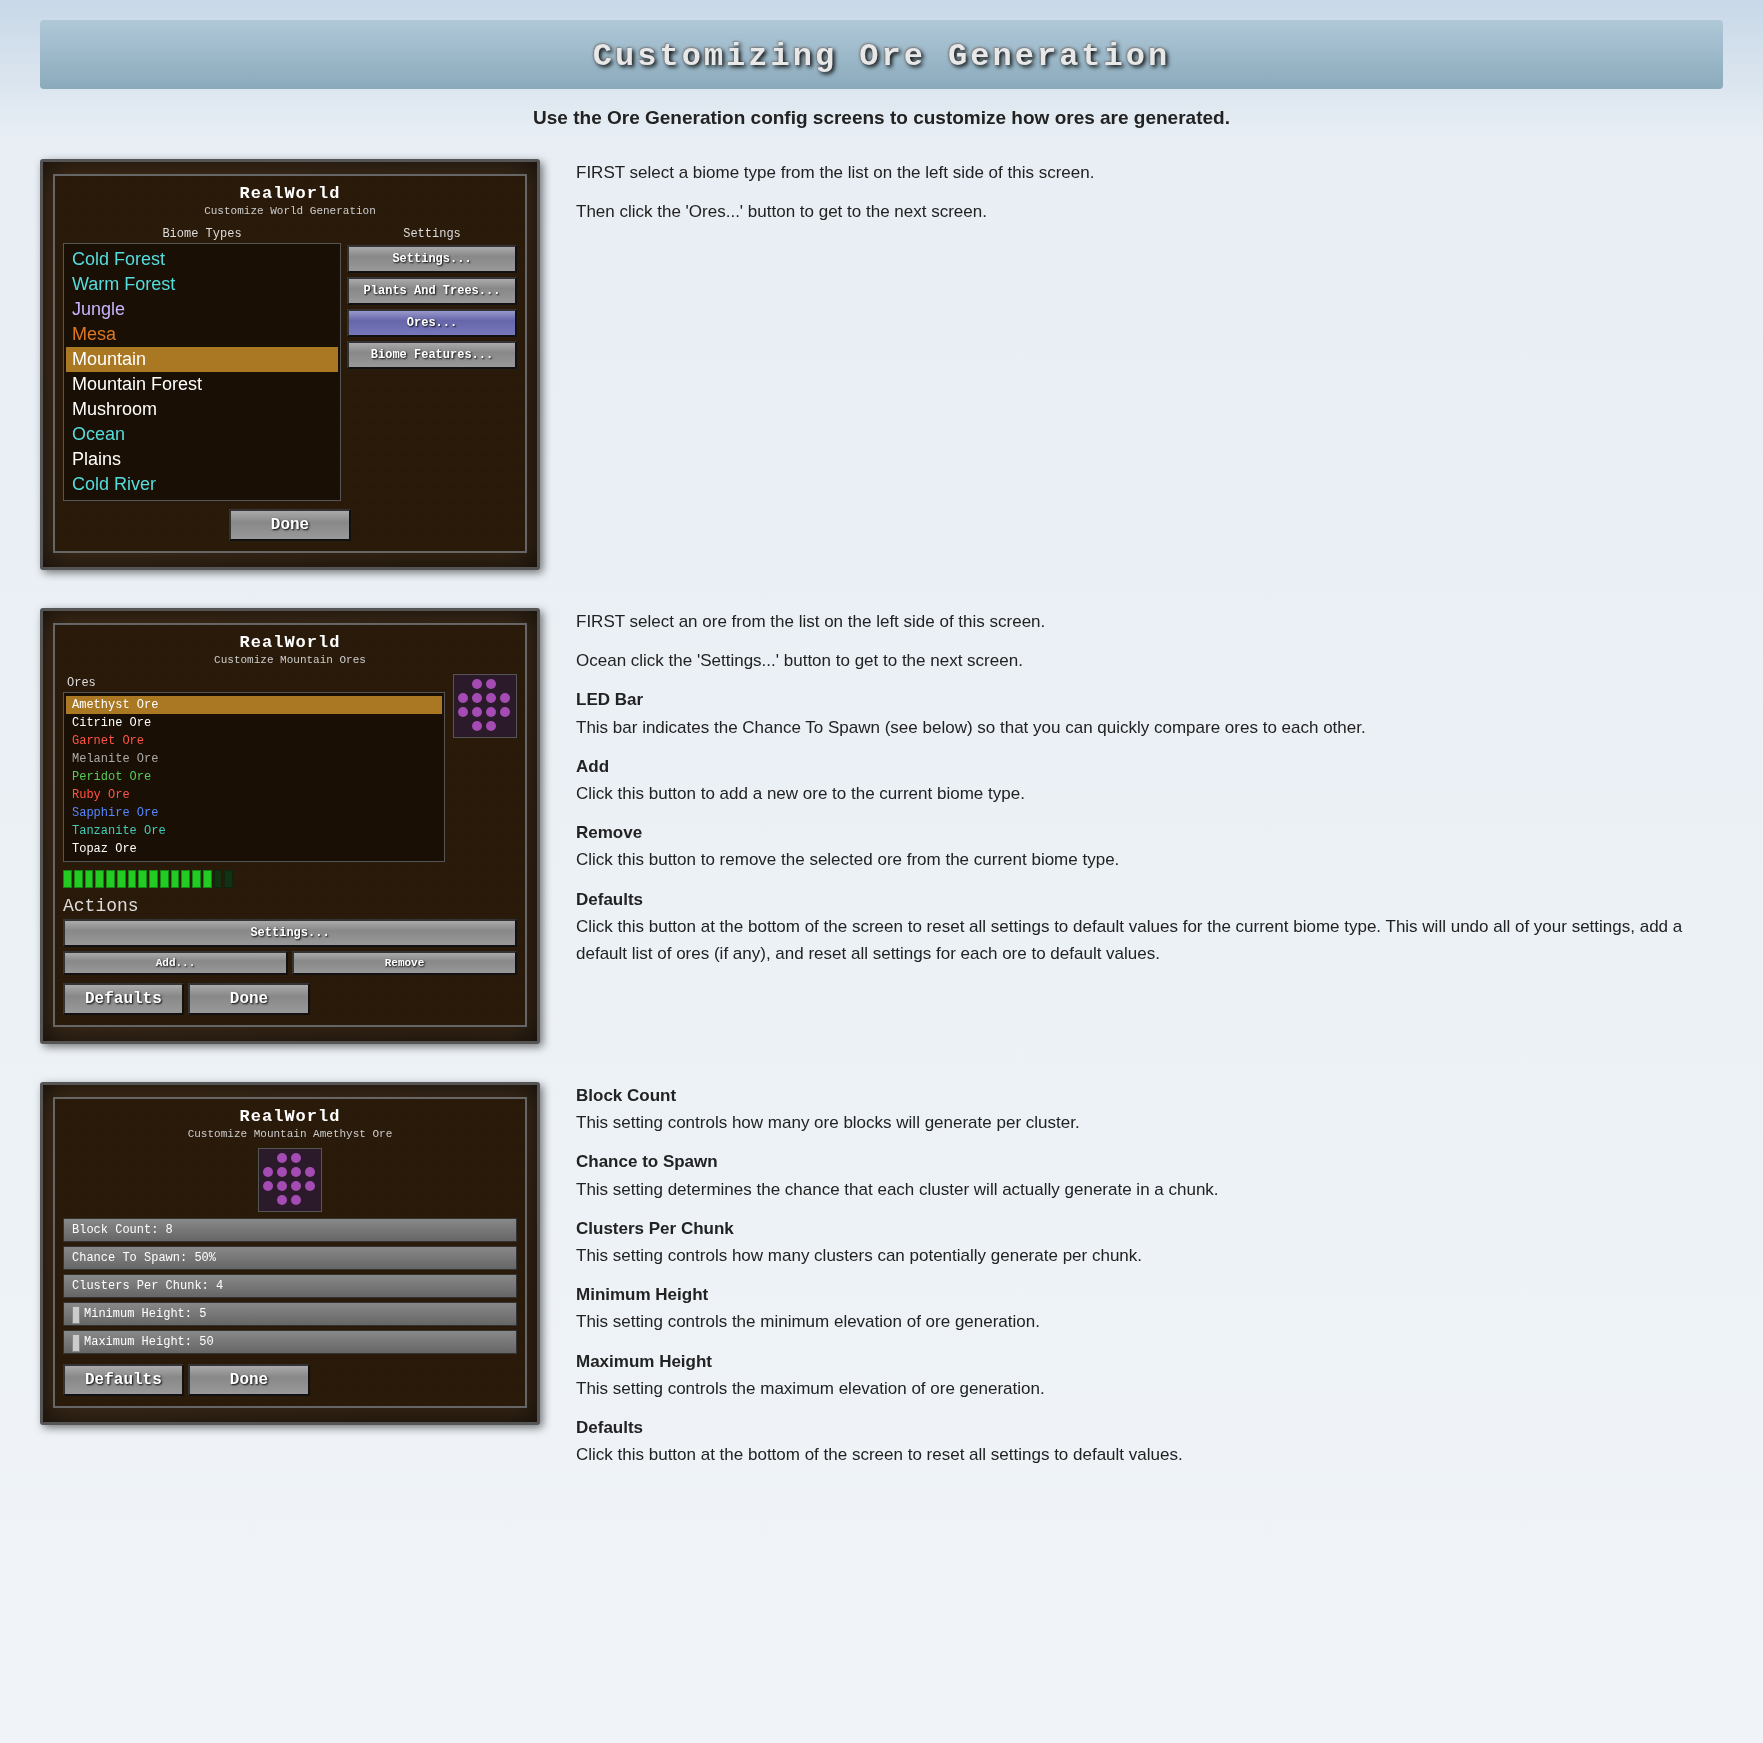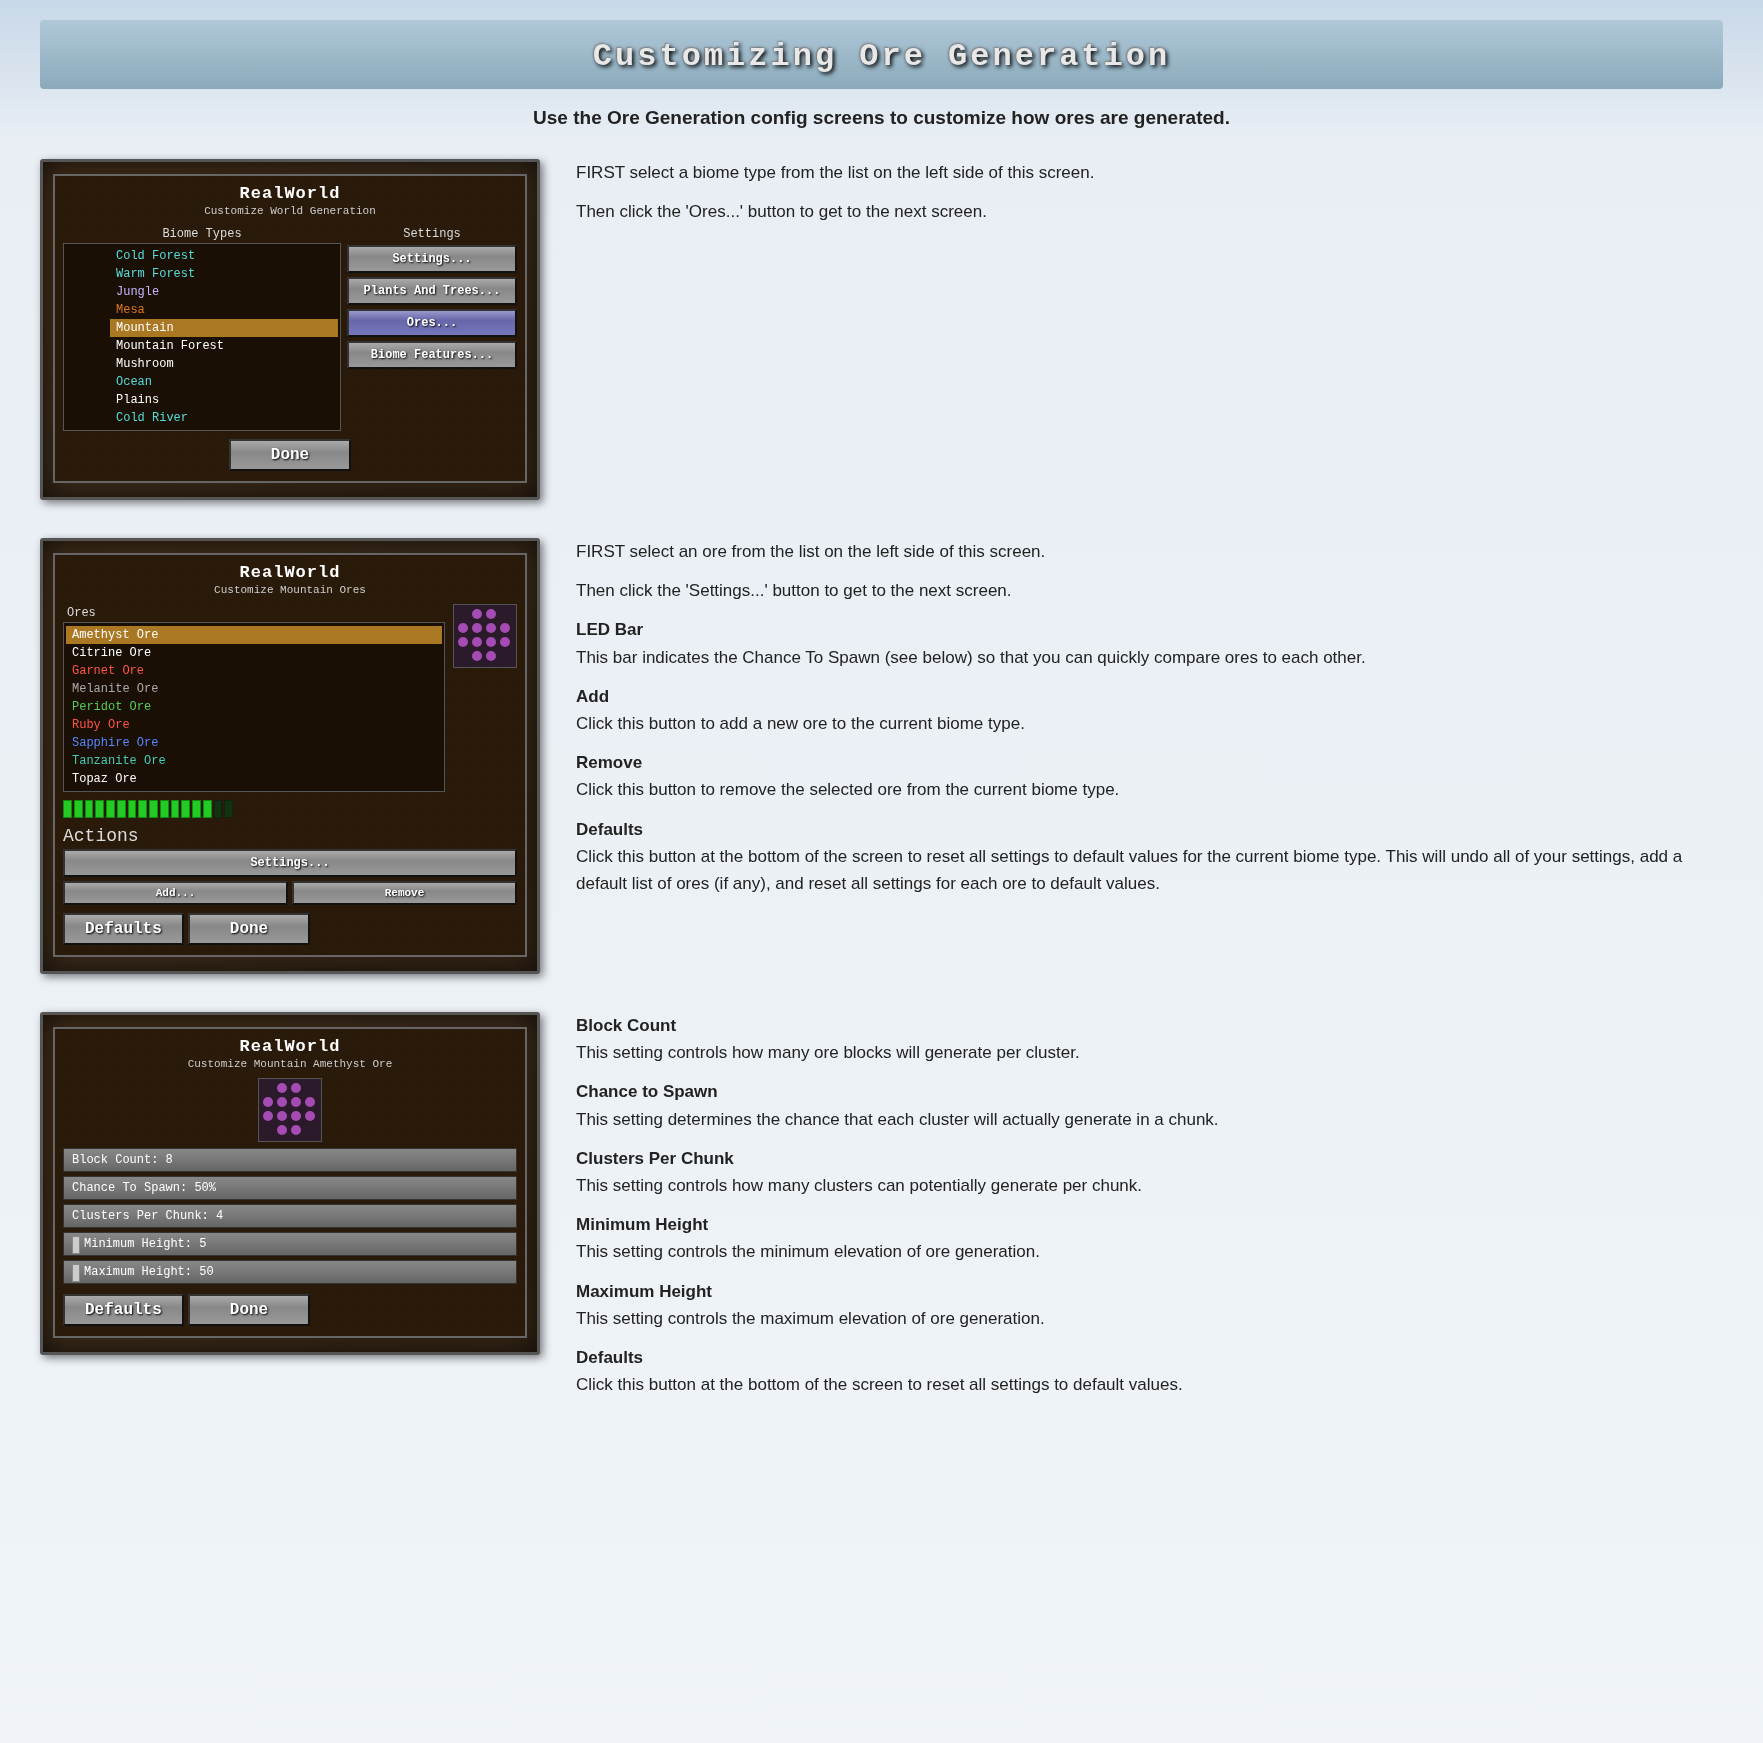--- a/index.html
+++ b/index.html
@@ -109,26 +109,25 @@
 
     .settings-col {
       width: 170px;
       display: flex;
       flex-direction: column;
       gap: 4px;
       padding-top: 2px;
     }
 
     .biome-item {
-      font-family: Liberation Mono, monospace;
-      font-size: 12px;
+      font-family: Liberation Sans, sans-serif;
+      font-size: 18px;
       padding: 2px 6px;
       cursor: pointer;
       white-space: nowrap;
-      margin-left: 44px;
     }
 
     .biome-item.cyan { color: #55dddd; }
     .biome-item.green { color: #c4b5fd; }
     .biome-item.orange { color: #dd7722; }
     .biome-item.white { color: #ffffff; }
     .biome-item.selected {
       background: #aa7722;
       color: #ffffff;
     }
@@ -457,21 +456,21 @@
 
       <div class="defaults-done-row">
         <button class="done-btn" style="padding: 5px 20px;">Defaults</button>
         <button class="done-btn" style="padding: 5px 40px;">Done</button>
       </div>
     </div>
   </div>
 
   <div class="desc-area">
     <p>FIRST select an ore from the list on the left side of this screen.</p>
-    <p>Then click the 'Settings...' button to get to the next screen.</p>
+    <p>Ocean click the 'Settings...' button to get to the next screen.</p>
     <p><span class="term">LED Bar</span><br>
     <span class="term-def">This bar indicates the Chance To Spawn (see below) so that you can quickly compare ores to each other.</span></p>
     <p><span class="term">Add</span><br>
     <span class="term-def">Click this button to add a new ore to the current biome type.</span></p>
     <p><span class="term">Remove</span><br>
     <span class="term-def">Click this button to remove the selected ore from the current biome type.</span></p>
     <p><span class="term">Defaults</span><br>
     <span class="term-def">Click this button at the bottom of the screen to reset all settings to default values for the current biome type. This will undo all of your settings, add a default list of ores (if any), and reset all settings for each ore to default values.</span></p>
   </div>
 </div>

